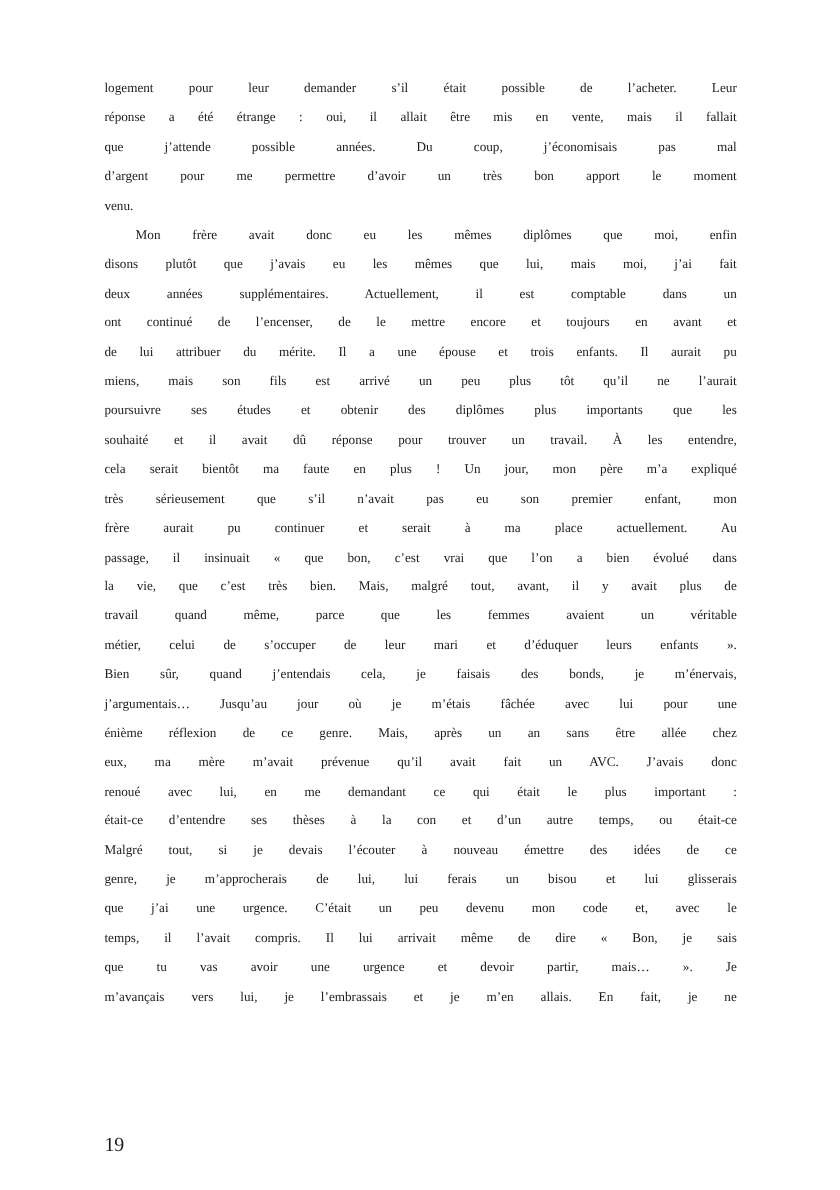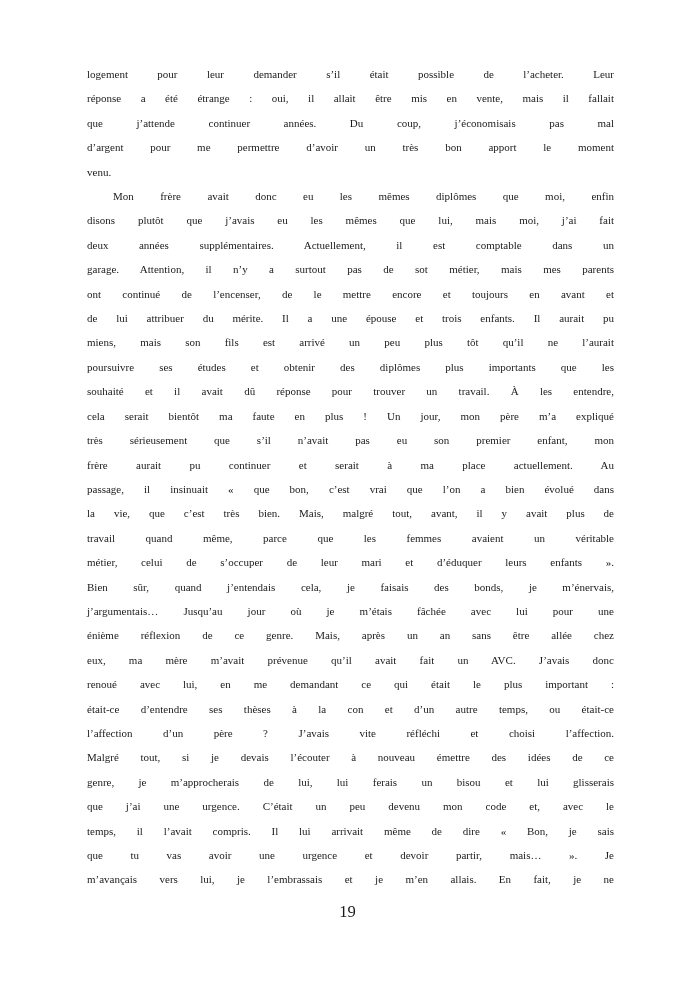--- a/index.html
+++ b/index.html
@@ -38,65 +38,63 @@
   }
   .line.flush {
     text-align-last: left;
   }
   .line.indent {
     text-indent: 26px;
   }
   .page-number {
     position: absolute;
     left: 87px;
-    top: 900px;
+    top: 942px;
     width: 527px;
     box-sizing: border-box;
     padding-right: 6px;
-    text-align: center;
+    text-align: left;
     font-size: 16.6px;
     line-height: 24.4px;
   }
 </style>
 </head>
 <body>
 
 <div class="page">
   <div class="text-block">
       <div class="paragraph">
         <div class="line">logement pour leur demander s’il était possible de l’acheter. Leur</div>
         <div class="line">réponse a été étrange : oui, il allait être mis en vente, mais il fallait</div>
-        <div class="line">que j’attende continuer années. Du coup, j’économisais pas mal</div>
+        <div class="line">que j’attende possible années. Du coup, j’économisais pas mal</div>
         <div class="line">d’argent pour me permettre d’avoir un très bon apport le moment</div>
         <div class="line flush">venu.</div>
       </div>
       <div class="paragraph">
         <div class="line indent">Mon frère avait donc eu les mêmes diplômes que moi, enfin</div>
         <div class="line">disons plutôt que j’avais eu les mêmes que lui, mais moi, j’ai fait</div>
         <div class="line">deux années supplémentaires. Actuellement, il est comptable dans un</div>
-        <div class="line">garage. Attention, il n’y a surtout pas de sot métier, mais mes parents</div>
         <div class="line">ont continué de l’encenser, de le mettre encore et toujours en avant et</div>
         <div class="line">de lui attribuer du mérite. Il a une épouse et trois enfants. Il aurait pu</div>
         <div class="line">miens, mais son fils est arrivé un peu plus tôt qu’il ne l’aurait</div>
         <div class="line">poursuivre ses études et obtenir des diplômes plus importants que les</div>
         <div class="line">souhaité et il avait dû réponse pour trouver un travail. À les entendre,</div>
         <div class="line">cela serait bientôt ma faute en plus ! Un jour, mon père m’a expliqué</div>
         <div class="line">très sérieusement que s’il n’avait pas eu son premier enfant, mon</div>
         <div class="line">frère aurait pu continuer et serait à ma place actuellement. Au</div>
         <div class="line">passage, il insinuait « que bon, c’est vrai que l’on a bien évolué dans</div>
         <div class="line">la vie, que c’est très bien. Mais, malgré tout, avant, il y avait plus de</div>
         <div class="line">travail quand même, parce que les femmes avaient un véritable</div>
         <div class="line">métier, celui de s’occuper de leur mari et d’éduquer leurs enfants ».</div>
         <div class="line">Bien sûr, quand j’entendais cela, je faisais des bonds, je m’énervais,</div>
         <div class="line">j’argumentais… Jusqu’au jour où je m’étais fâchée avec lui pour une</div>
         <div class="line">énième réflexion de ce genre. Mais, après un an sans être allée chez</div>
         <div class="line">eux, ma mère m’avait prévenue qu’il avait fait un AVC. J’avais donc</div>
         <div class="line">renoué avec lui, en me demandant ce qui était le plus important :</div>
         <div class="line">était-ce d’entendre ses thèses à la con et d’un autre temps, ou était-ce</div>
-        <div class="line">l’affection d’un père ? J’avais vite réfléchi et choisi l’affection.</div>
         <div class="line">Malgré tout, si je devais l’écouter à nouveau émettre des idées de ce</div>
         <div class="line">genre, je m’approcherais de lui, lui ferais un bisou et lui glisserais</div>
         <div class="line">que j’ai une urgence. C’était un peu devenu mon code et, avec le</div>
         <div class="line">temps, il l’avait compris. Il lui arrivait même de dire « Bon, je sais</div>
         <div class="line">que tu vas avoir une urgence et devoir partir, mais… ». Je</div>
         <div class="line">m’avançais vers lui, je l’embrassais et je m’en allais. En fait, je ne</div>
       </div>
     </div>
   <div class="page-number">19</div>
 </div>

